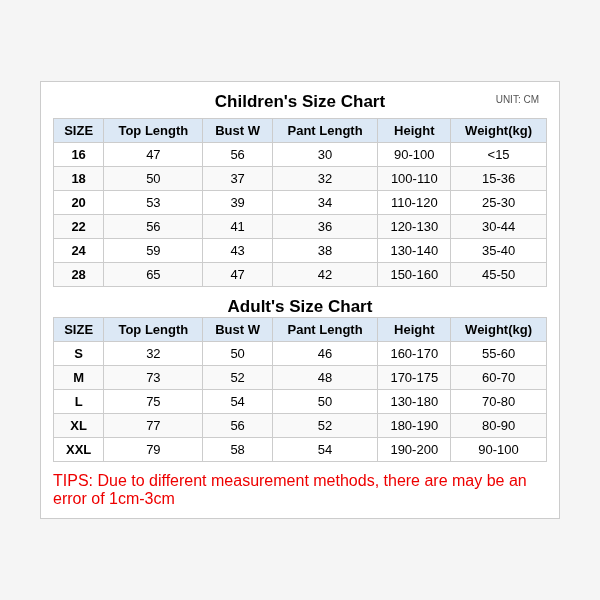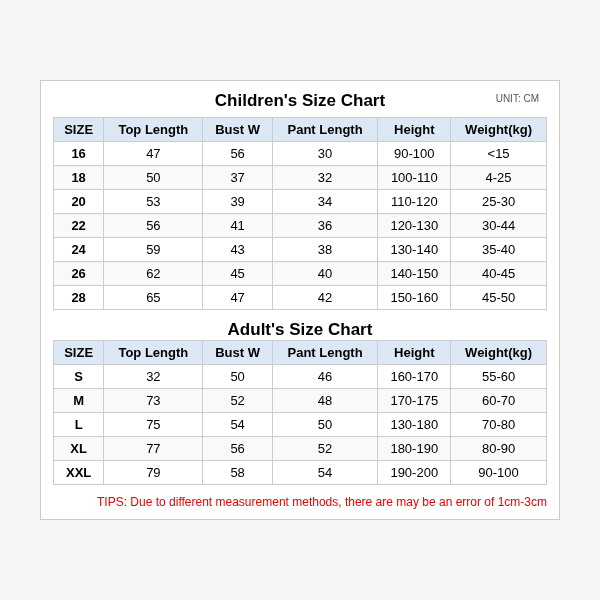--- a/index.html
+++ b/index.html
@@ -62,22 +62,22 @@
     tbody tr td:first-child {
       font-weight: bold;
     }
     tbody tr:nth-child(odd) {
       background: #fff;
     }
     tbody tr:nth-child(even) {
       background: #f9f9f9;
     }
     .tips {
-      text-align: right;
-      font-size: 12px;
+      text-align: left;
+      font-size: 16px;
       color: #e00;
       margin-top: 8px;
     }
   </style>
 </head>
 <body>
 
 <div class="chart-container">
 
   <div class="chart-title-row">
@@ -103,21 +103,21 @@
           <td>30</td>
           <td>90-100</td>
           <td>&lt;15</td>
         </tr>
         <tr>
           <td>18</td>
           <td>50</td>
           <td>37</td>
           <td>32</td>
           <td>100-110</td>
-          <td>4-25</td>
+          <td>15-36</td>
         </tr>
         <tr>
           <td>20</td>
           <td>53</td>
           <td>39</td>
           <td>34</td>
           <td>110-120</td>
           <td>25-30</td>
         </tr>
         <tr>
@@ -128,28 +128,20 @@
           <td>120-130</td>
           <td>30-44</td>
         </tr>
         <tr>
           <td>24</td>
           <td>59</td>
           <td>43</td>
           <td>38</td>
           <td>130-140</td>
           <td>35-40</td>
-        </tr>
-        <tr>
-          <td>26</td>
-          <td>62</td>
-          <td>45</td>
-          <td>40</td>
-          <td>140-150</td>
-          <td>40-45</td>
         </tr>
         <tr>
           <td>28</td>
           <td>65</td>
           <td>47</td>
           <td>42</td>
           <td>150-160</td>
           <td>45-50</td>
         </tr>
       </tbody>

